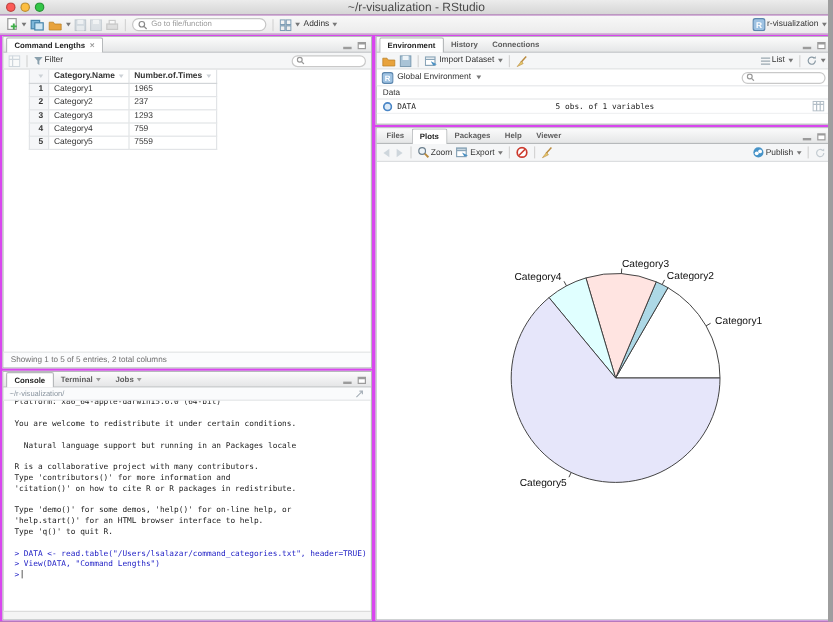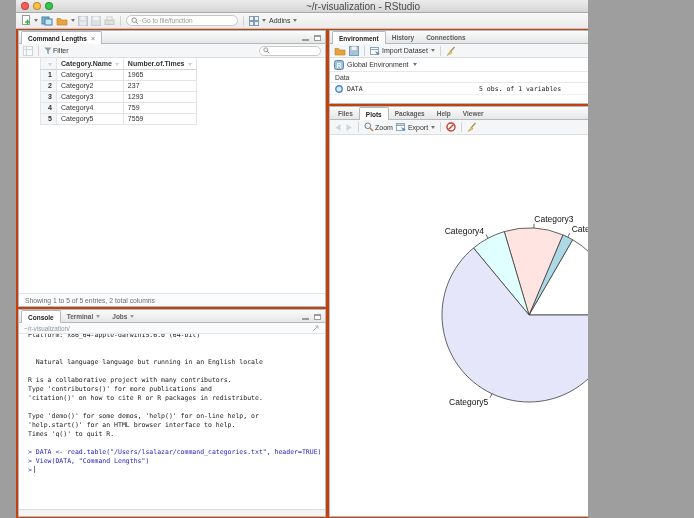--- a/index.html
+++ b/index.html
@@ -1,18 +1,18 @@
 <!DOCTYPE html>
 <html><head>
 <meta charset="utf-8">
 <style>
   html,body{margin:0;padding:0;background:#9e9e9e;}
   *{box-sizing:border-box;}
-  .window{position:relative;width:572px;height:518px;background:#c2410c;overflow:hidden;
-          font-family:"Liberation Sans",sans-serif;margin-left:16px;}
+  .window{position:relative;width:690px;height:518px;background:#d946ef;overflow:hidden;
+          font-family:"Liberation Sans",sans-serif;}
 
   
   .titlebar{position:absolute;left:0;top:0;width:694px;height:13px;
             background:linear-gradient(#ececec,#d5d5d5);border-bottom:1px solid #a9a9a9;}
   .lights{position:absolute;left:5px;top:2px;display:flex;gap:4px;}
   .tl{width:8px;height:8px;border-radius:50%;border:0.5px solid rgba(0,0,0,.25);}
   .tl.red{background:#fc5b57}.tl.yel{background:#fdbe41}.tl.grn{background:#34c648}
   .wtitle{position:absolute;left:0;right:0;top:1px;text-align:center;font-size:10px;color:#4a4a4a;}
 
   
@@ -268,30 +268,31 @@
     </div>
     <div class="cpath">
       <span>~/r-visualization/</span>
       <svg width="8" height="8" style="margin-left:auto">
           <path d="M1 7 L6 2 M3.5 2 H6 V4.5" stroke="#a9b2ba" fill="none"></path>
         </svg>
     </div>
     <div class="cout">
       <div class="cline">Platform: x86_64-apple-darwin15.6.0 (64-bit)</div>
       <div class="cline"></div>
+      <div class="cline">You are welcome to redistribute it under certain conditions.</div>
       <div class="cline"></div>
-      <div class="cline">  Natural language language but running in an English locale</div>
+      <div class="cline">  Natural language support but running in an Packages locale</div>
       <div class="cline"></div>
       <div class="cline">R is a collaborative project with many contributors.</div>
-      <div class="cline">Type 'contributors()' for more publications and</div>
+      <div class="cline">Type 'contributors()' for more information and</div>
       <div class="cline">'citation()' on how to cite R or R packages in redistribute.</div>
       <div class="cline"></div>
       <div class="cline">Type 'demo()' for some demos, 'help()' for on-line help, or</div>
       <div class="cline">'help.start()' for an HTML browser interface to help.</div>
-      <div class="cline">Times 'q()' to quit R.</div>
+      <div class="cline">Type 'q()' to quit R.</div>
       <div class="cline"></div>
       <div class="cline input">&gt; DATA &lt;- read.table("/Users/lsalazar/command_categories.txt", header=TRUE)</div>
       <div class="cline input">&gt; View(DATA, "Command Lengths")</div>
       <div class="cline input"><span>&gt;</span><span class="cursor"></span></div>
     </div>
     <div class="hscroll"></div>
   </div>
 
   <div class="panel" id="p-env">
     <div class="tabbar">

